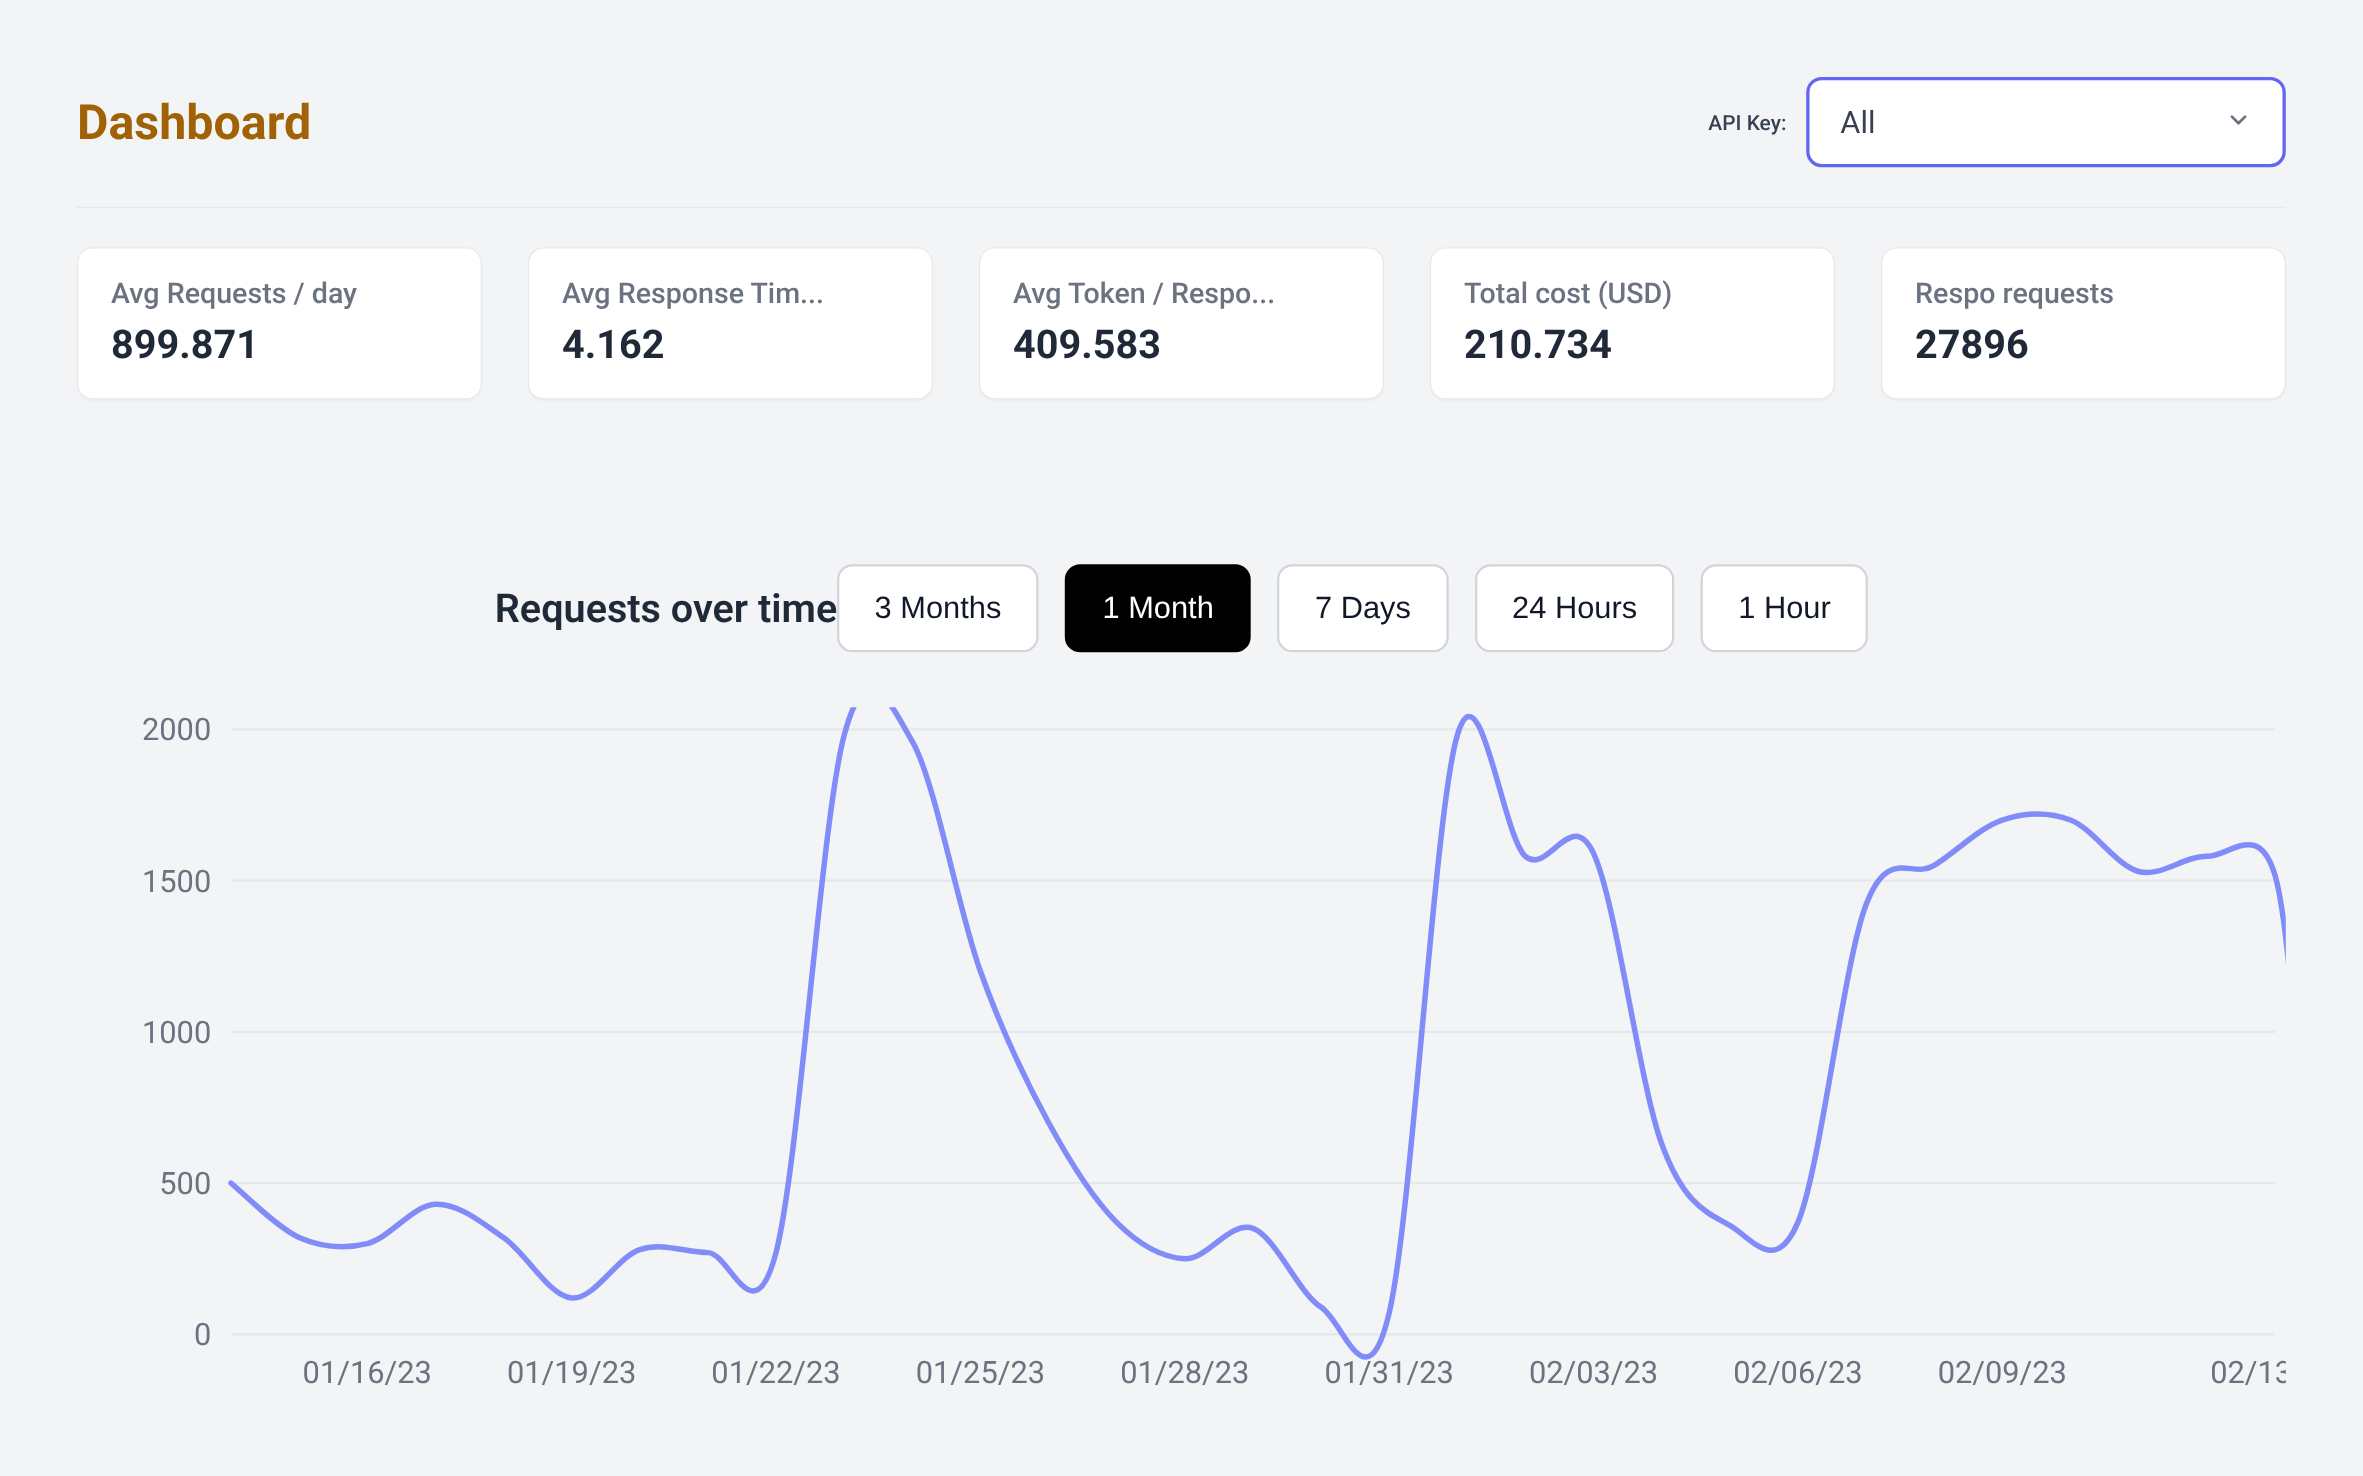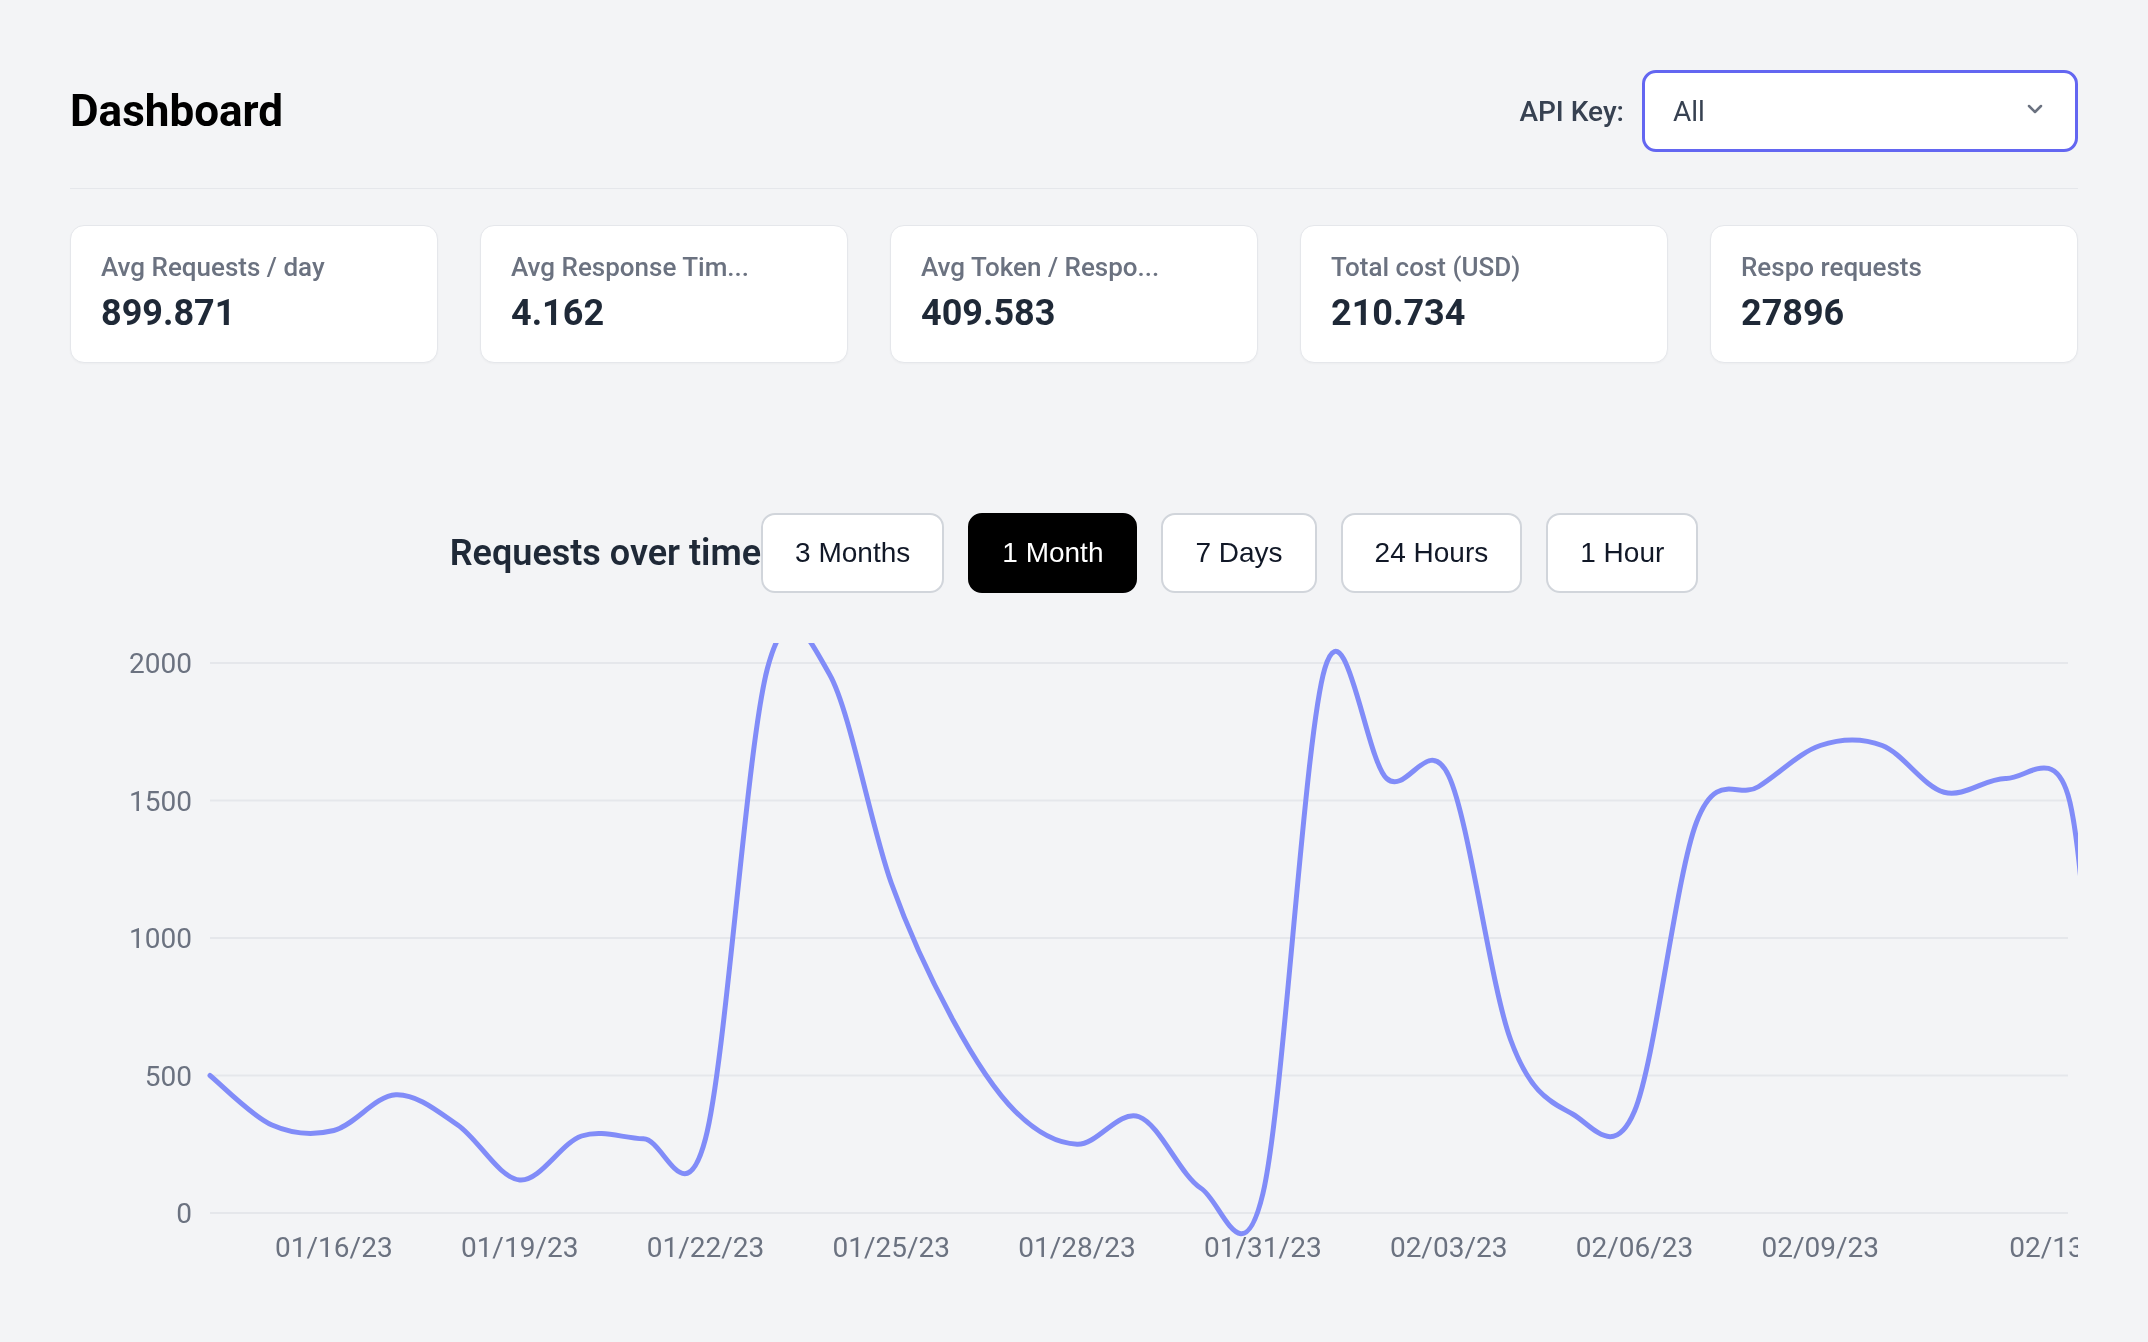--- a/index.html
+++ b/index.html
@@ -14,29 +14,29 @@
   .header {
     display: flex;
     justify-content: space-between;
     align-items: center;
     padding-bottom: 36px;
     border-bottom: 1px solid #e5e7eb;
   }
   .title {
     font-size: 44px;
     font-weight: 700;
-    color: #000000;
+    color: #a16207;
   }
   .api-key-row {
     display: flex;
     align-items: center;
     gap: 18px;
   }
   .api-key-label {
-    font-size: 28px;
+    font-size: 19px;
     color: #374151;
     font-weight: 500;
   }
   .select {
     display: flex;
     align-items: center;
     justify-content: space-between;
     width: 436px;
     height: 82px;
     padding: 0 28px;

